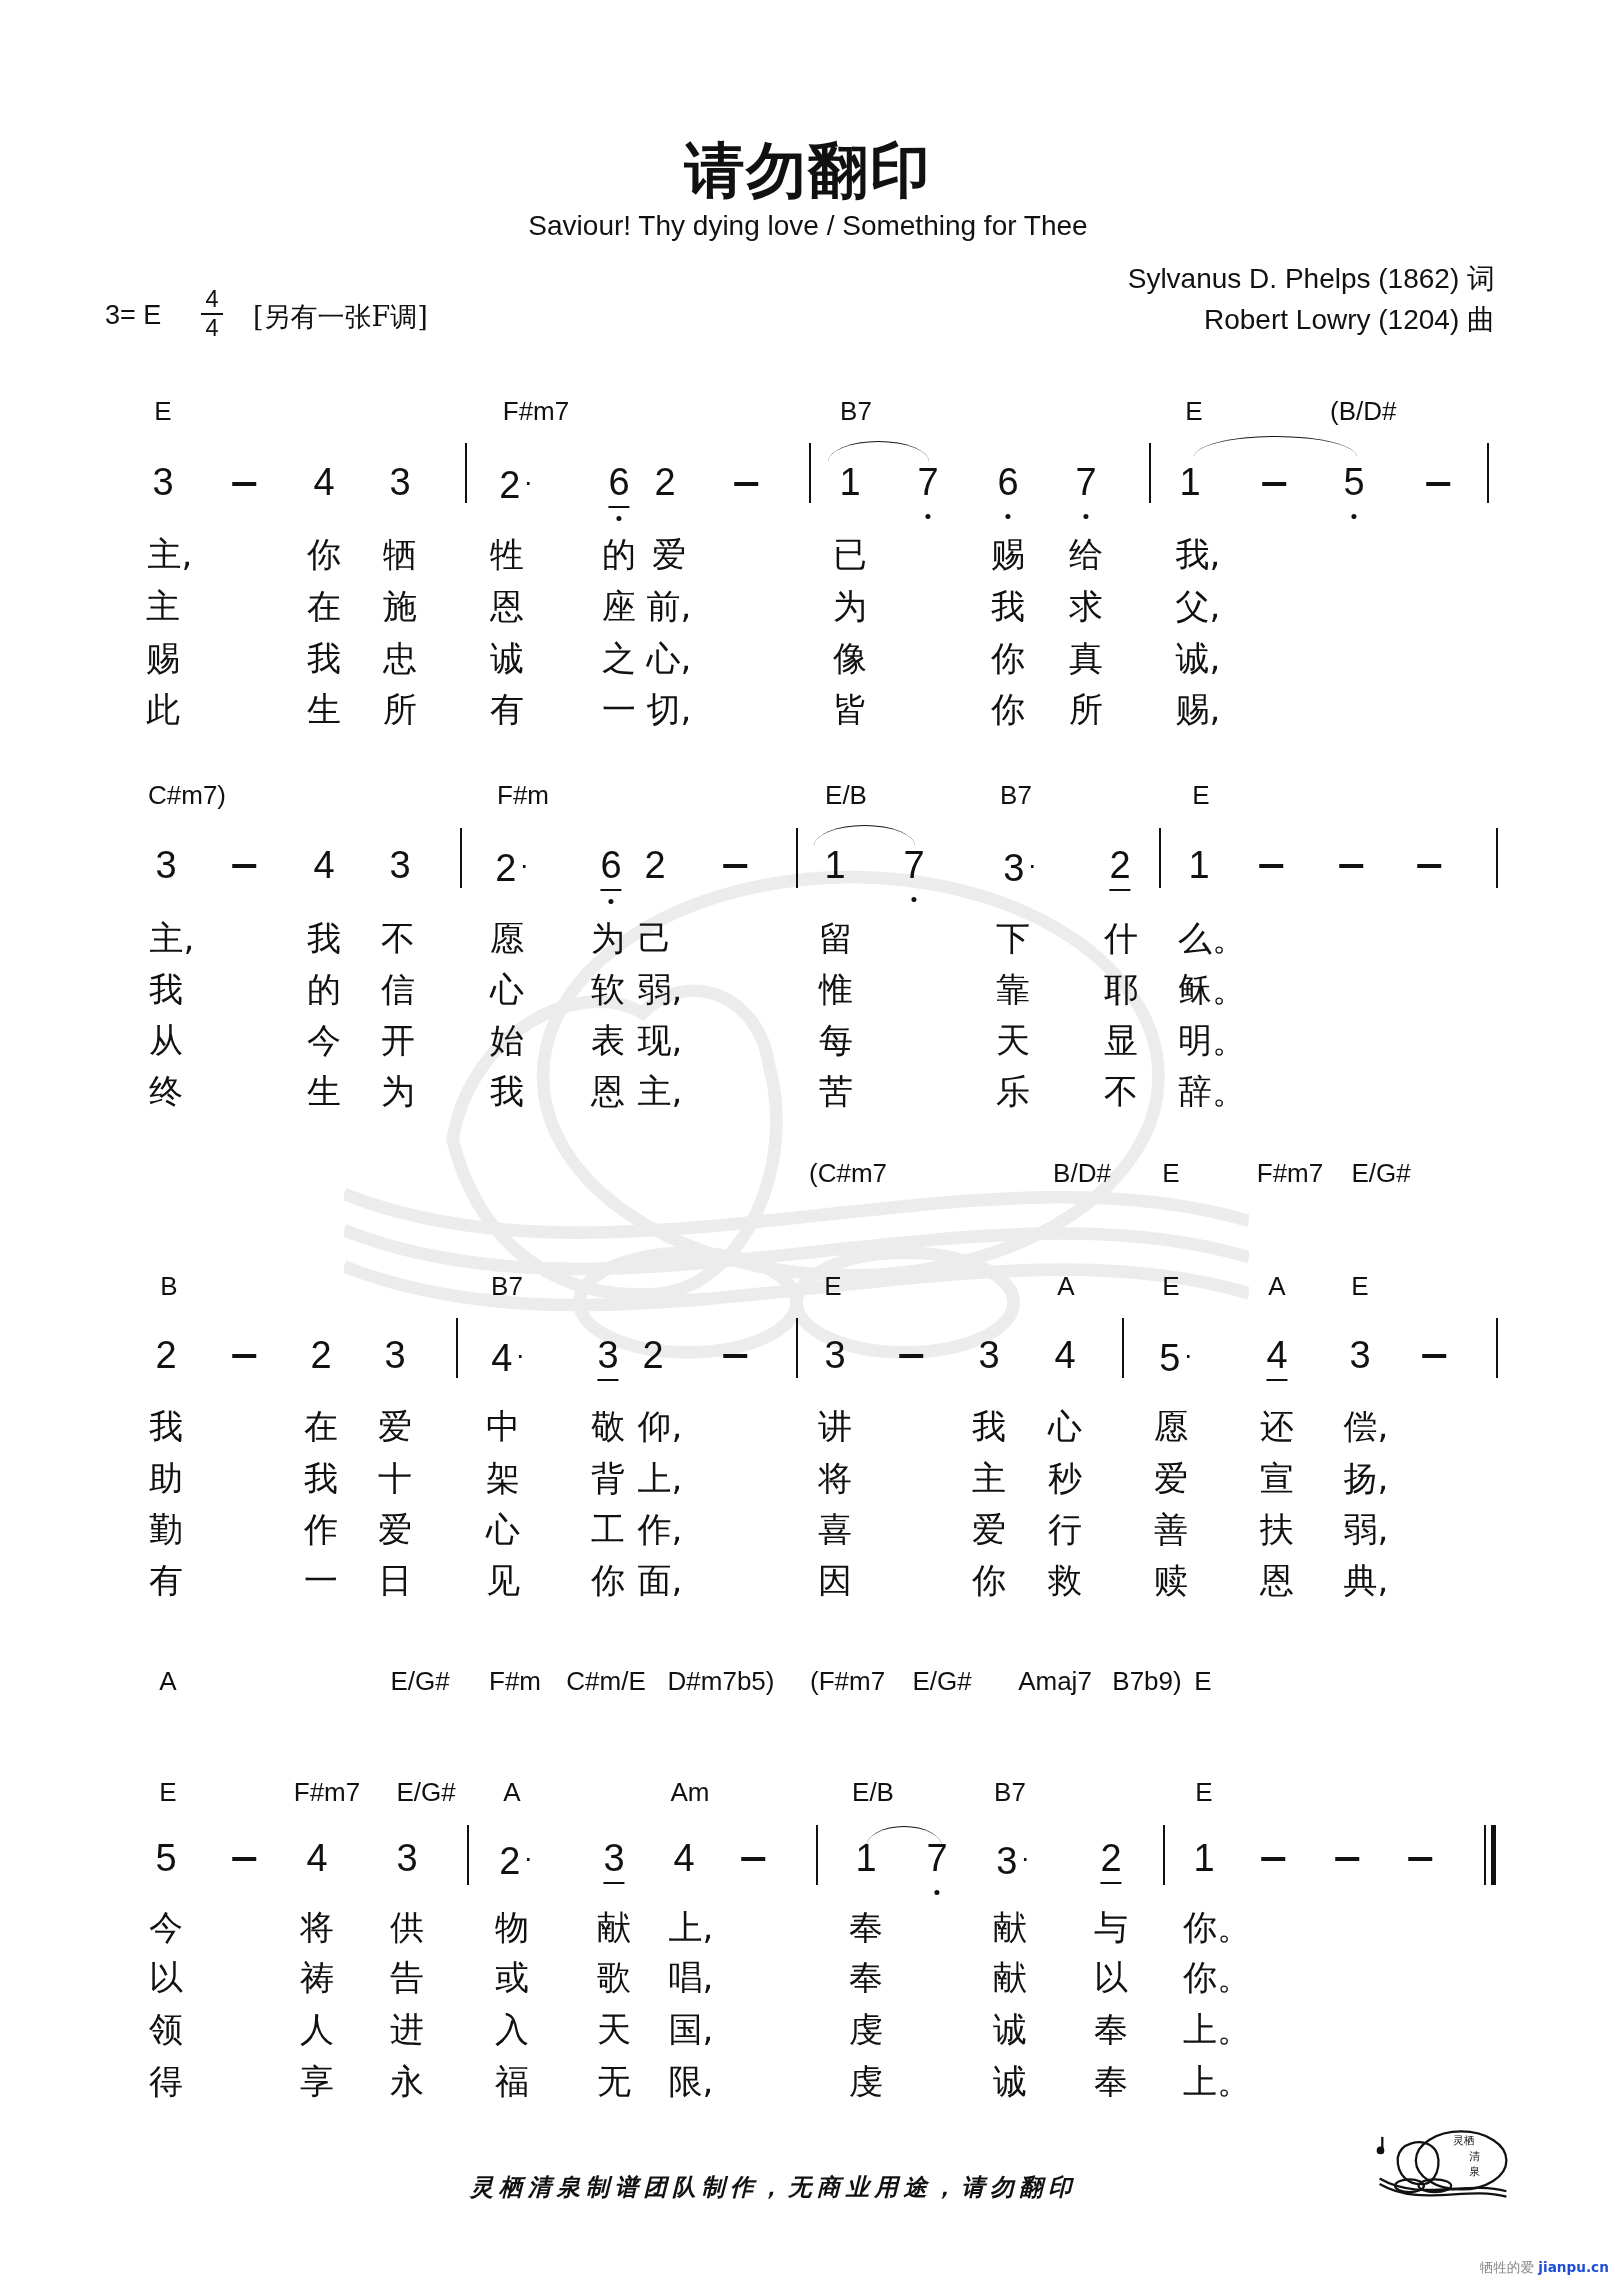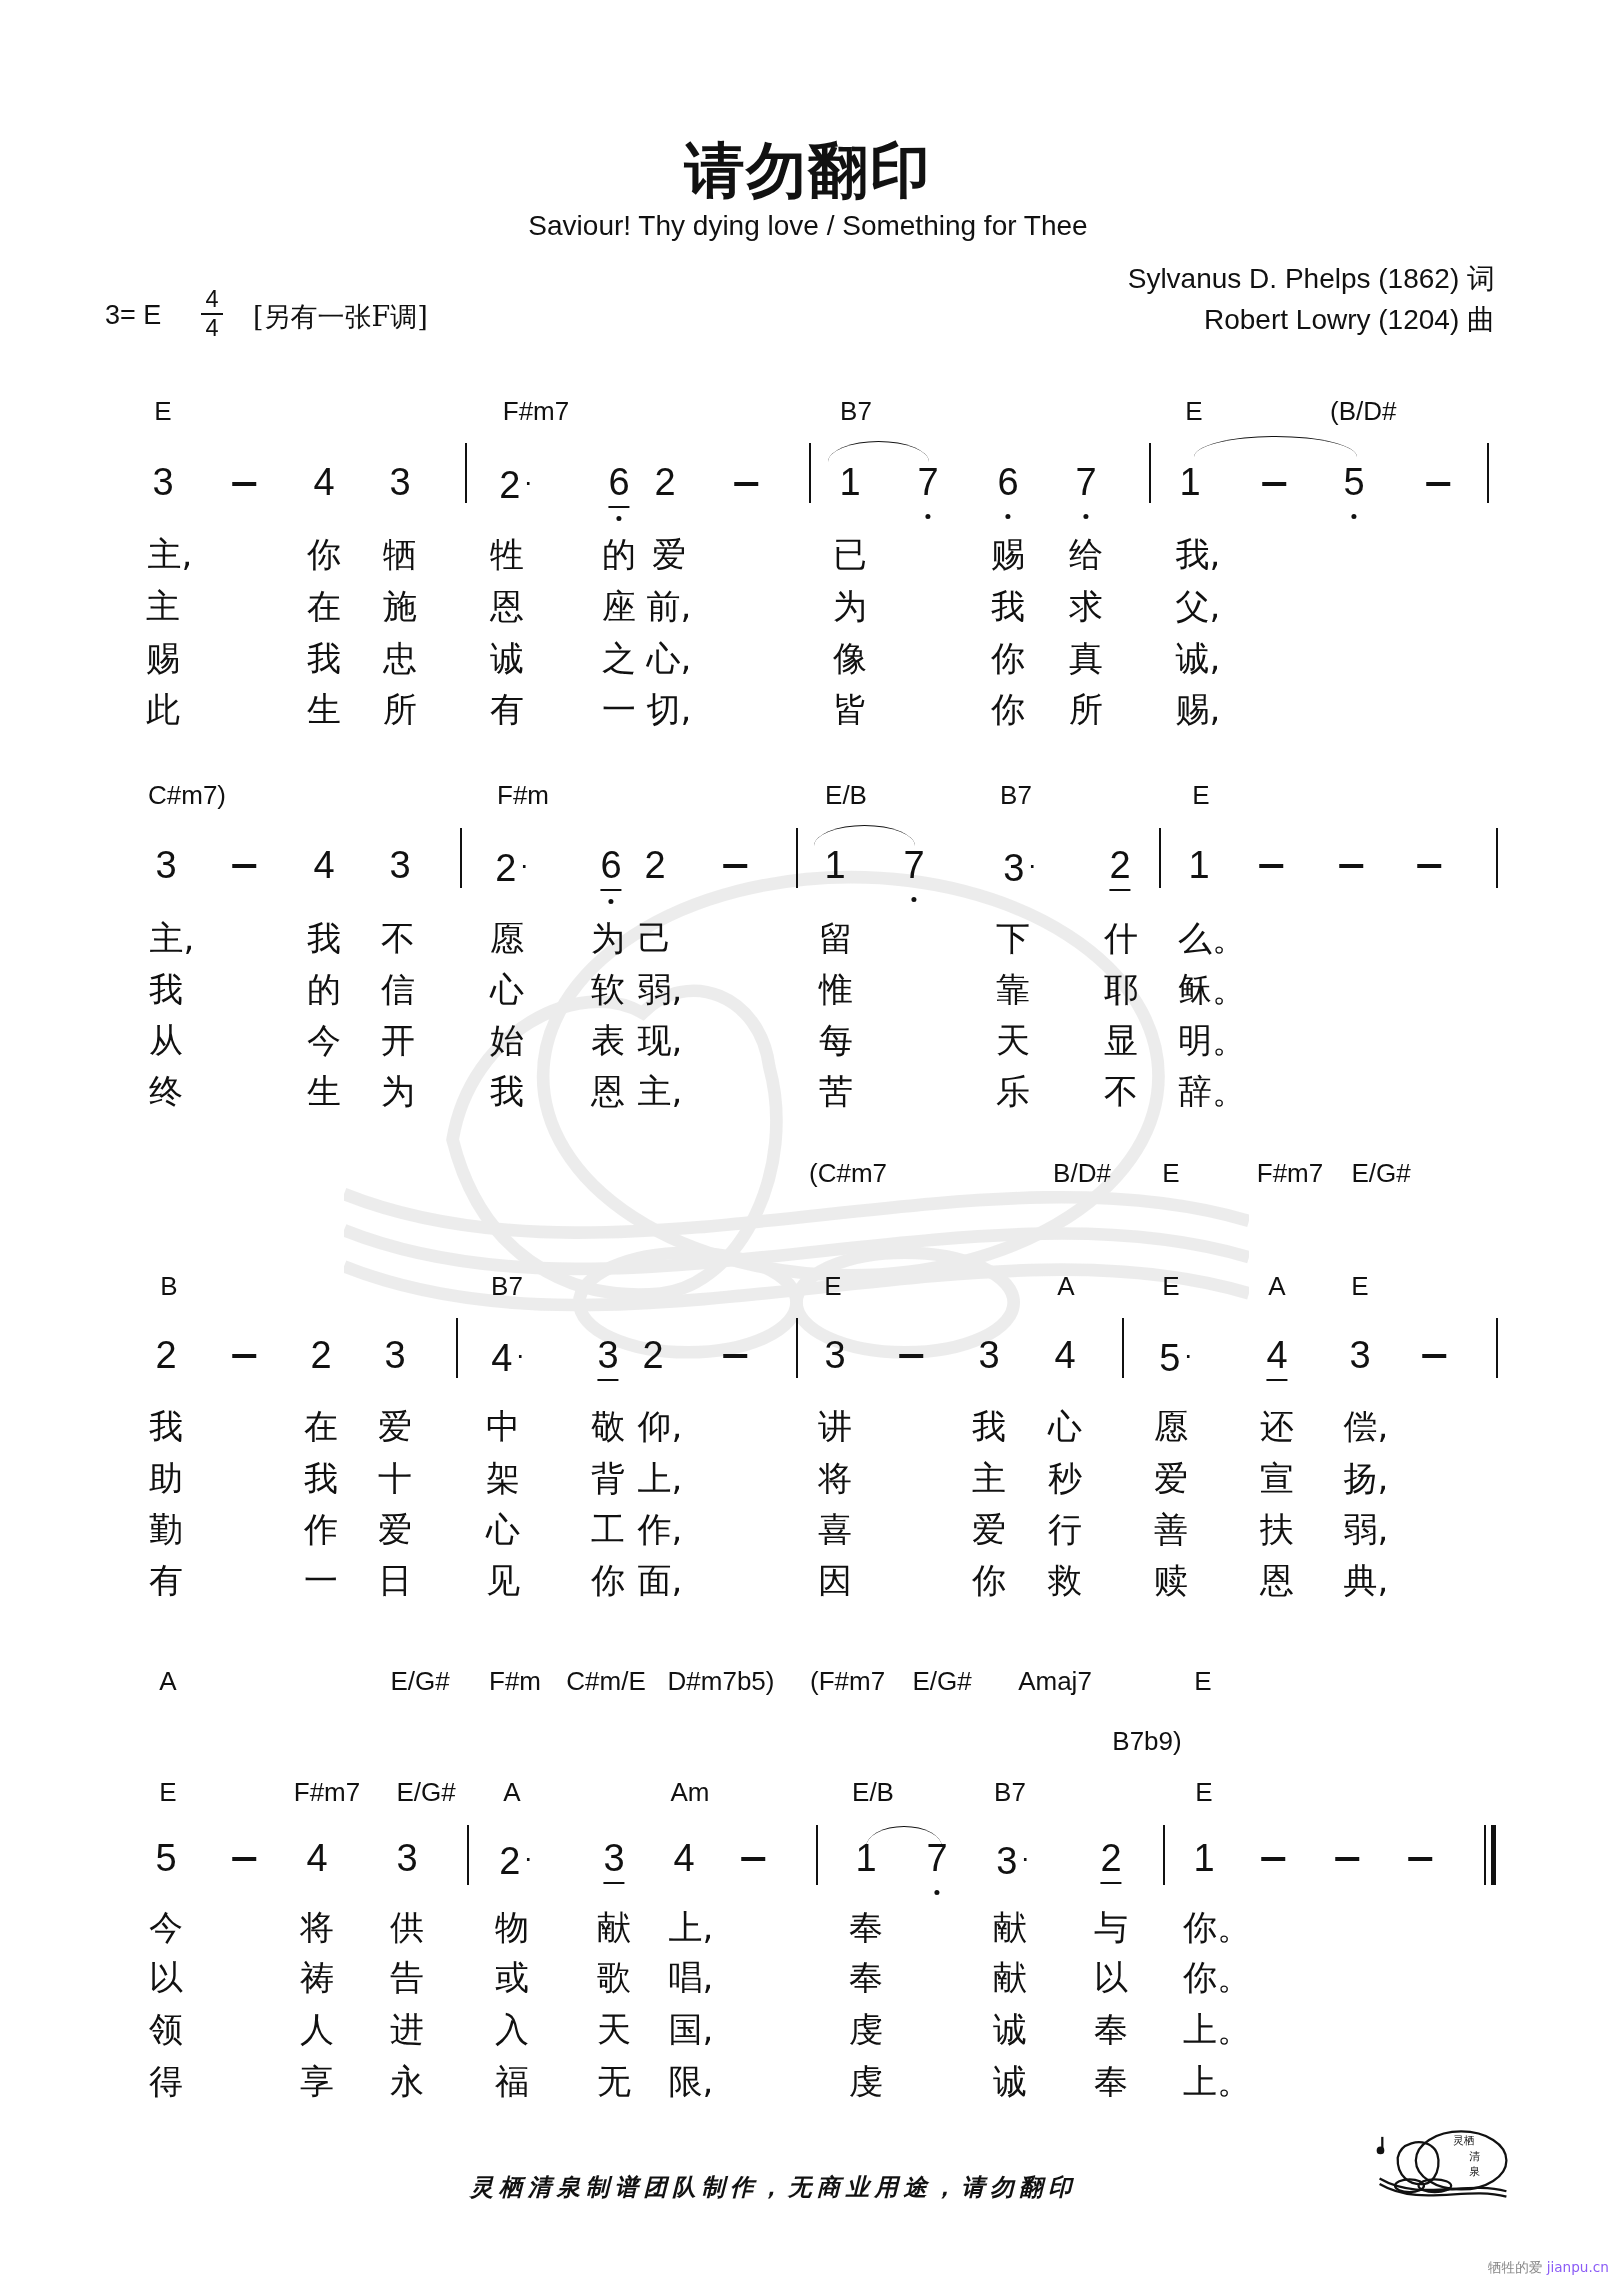--- a/index.html
+++ b/index.html
@@ -18,21 +18,21 @@
   .note .ul{position:absolute;left:0;right:0;bottom:-7.2px;height:1.8px;background:#111;}
   .note .low{position:absolute;left:50%;bottom:-18px;width:5.4px;height:5.4px;margin-left:-2.7px;border-radius:50%;background:#111;}
   .note .aug{font-size:27px;margin-left:3.6px;vertical-align:7.2px;}
   .dash{width:23.5px;height:3.6px;background:#111;transform:translateX(-50%);}
   .bar{width:1.8px;background:#111;height:60px;}
   .bar.final-thick{width:5.4px;}
   .slur{height:20px;border-top:1.8px solid #111;border-radius:50% 50% 0 0 / 100% 100% 0 0;}
   .lyric{font-size:34px;transform:translateX(-50%);line-height:36px;}
   .footer{left:470px;top:2171px;font-size:23.5px;font-style:italic;font-weight:bold;font-family:"DejaVu Serif",serif;letter-spacing:5.4px;}
   .site{right:7.2px;top:2259px;font-size:13.6px;color:#888;}
-  .site b{color:#8b5cf6;font-weight:normal;}
+  .site b{color:#1d4ed8;font-weight:bold;}
   .watermark{left:344px;top:868px;width:905px;height:507px;opacity:0.18;}
 </style>
 </head>
 <body>
 
 <div class="abs title">请勿翻印</div>
 <div class="abs subtitle">Saviour! Thy dying love / Something for Thee</div>
 <div class="abs credit" style="top:260px">Sylvanus D. Phelps (1862) 词</div>
 <div class="abs credit" style="top:301px">Robert Lowry (1204) 曲</div>
 <div class="abs key">3=  E</div>
@@ -310,21 +310,21 @@
 
 <div>
   <div class="abs chord" style="left:168px;top:1666px">A</div>
   <div class="abs chord" style="left:420px;top:1666px">E/G#</div>
   <div class="abs chord" style="left:515px;top:1666px">F#m</div>
   <div class="abs chord" style="left:606px;top:1666px">C#m/E</div>
   <div class="abs chord" style="left:721px;top:1666px">D#m7b5)</div>
   <div class="abs chord left" style="left:810px;top:1666px">(F#m7</div>
   <div class="abs chord" style="left:942px;top:1666px">E/G#</div>
   <div class="abs chord" style="left:1055px;top:1666px">Amaj7</div>
-  <div class="abs chord" style="left:1147px;top:1726px">B7b9)</div>
+  <div class="abs chord" style="left:1147px;top:1666px">B7b9)</div>
 
   <div class="abs chord" style="left:1203px;top:1666px">E</div>
 
   <div class="abs chord" style="left:168px;top:1777px">E</div>
   <div class="abs chord" style="left:327px;top:1777px">F#m7</div>
   <div class="abs chord" style="left:426px;top:1777px">E/G#</div>
   <div class="abs chord" style="left:512px;top:1777px">A</div>
   <div class="abs chord" style="left:690px;top:1777px">Am</div>
   <div class="abs chord" style="left:873px;top:1777px">E/B</div>
 

